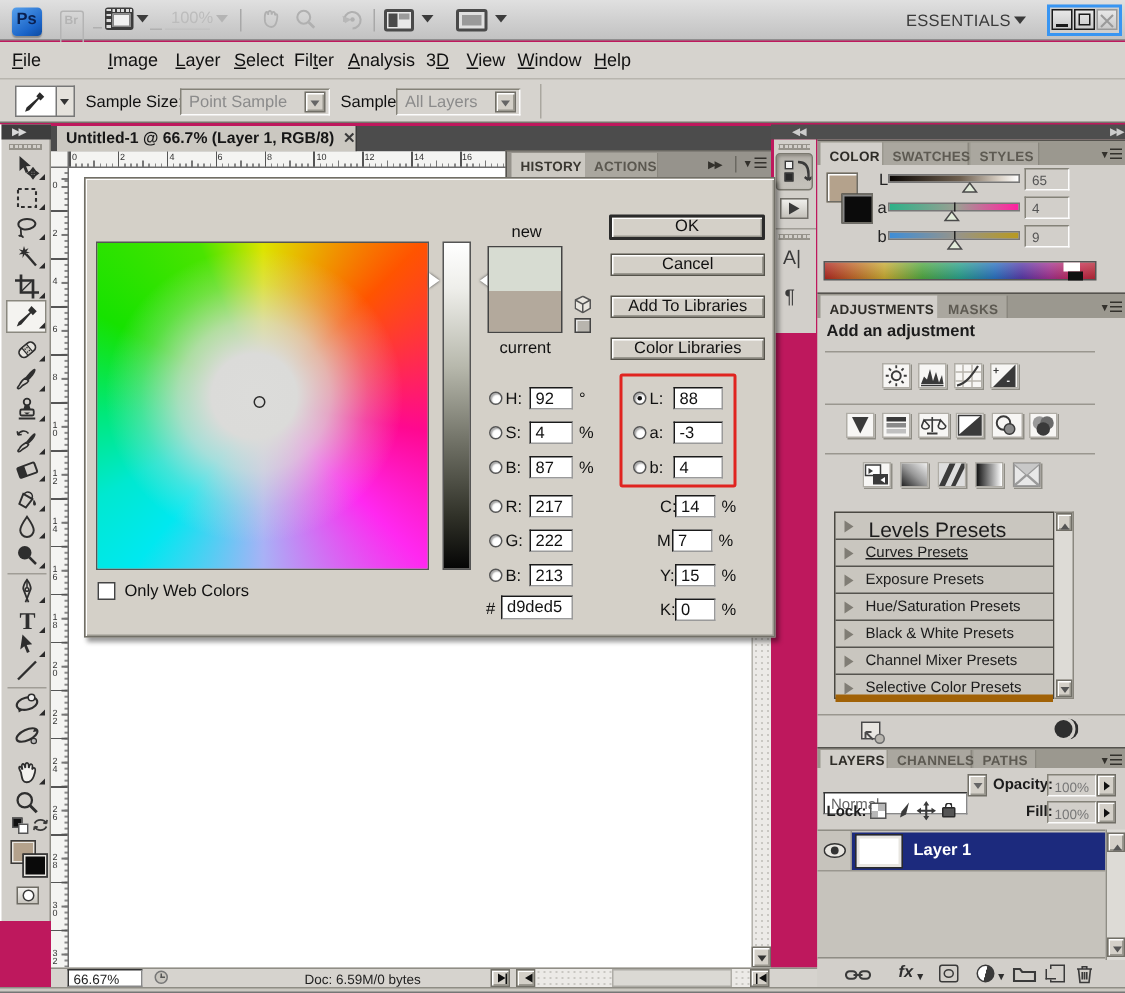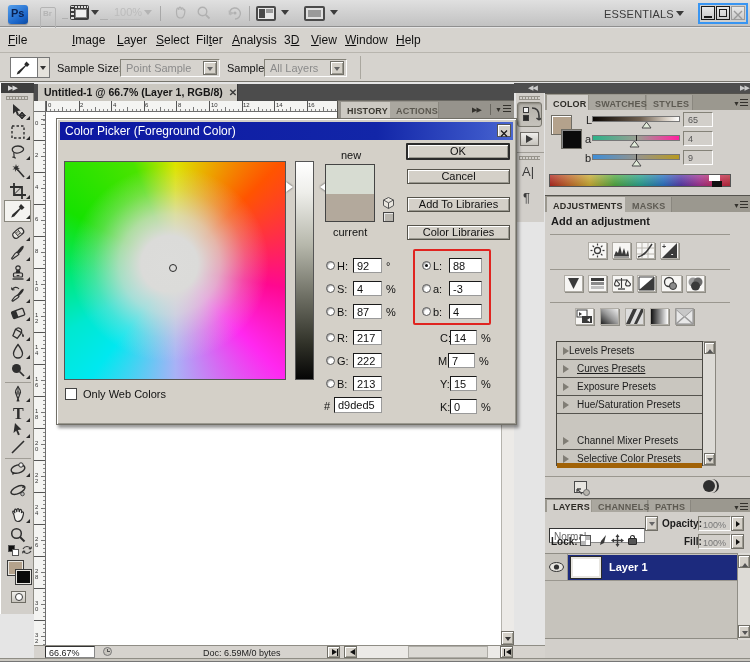--- a/index.html
+++ b/index.html
@@ -1,17 +1,17 @@
 <!DOCTYPE html>
 <html><head><meta charset="utf-8"><style>
 *{margin:0;padding:0;box-sizing:border-box}
 html,body{width:750px;height:662px;overflow:hidden}
 body{font-family:"Liberation Sans",sans-serif}
 .abs{position:absolute}
-#app{position:absolute;top:0;left:0;width:750px;height:662px;background:#e5e5e5;overflow:hidden}
+#app{position:absolute;top:0;left:0;width:750px;height:662px;background:#be185d;overflow:hidden}
 .sunk{border-top:1px solid #848278;border-left:1px solid #848278;border-bottom:1px solid #fcfcfc;border-right:1px solid #fcfcfc}
 .inbox{background:#fff;border:1px solid #333;border-right-color:#888;border-bottom-color:#888}
 .dbtn{background:#d4d0c8;border:1px solid #716f67;box-shadow:inset 1px 1px 0 #fff,inset -1px -1px 0 #9a988f}
 .fld{position:absolute;background:#fff;border:1px solid #1a1a1a;border-right-color:#9a9a9a;border-bottom-color:#9a9a9a;font-size:11px;color:#111;padding:1px 0 0 3px}
 .radio{position:absolute;width:9px;height:9px;border-radius:50%;background:#fff;border:1px solid #555;box-shadow:inset 1px 1px 1px #aaa}
 .lab{position:absolute;font-size:11px;color:#111}
 .tabtxt{font-size:9px;font-weight:bold;letter-spacing:.2px}
 </style></head><body>
 <div id="app">
 
@@ -509,34 +509,38 @@
         </svg>
 <div class="abs" style="left:130px;top:96px;width:19px;height:17px;background:#f7f6f4;border:1px solid #b0ada6;box-shadow:1px 1px 0 #8f8d85;"></div>
         <svg class="abs" style="left:130px;top:96px;" width="19" height="17" viewBox="0 0 19 17">
           <rect x="1" y="1" width="17" height="15" fill="#e8e8e8" stroke="#888"></rect>
           <path d="M1 1 L18 16 M18 1 L1 16" stroke="#9a9a9a" stroke-width="1.6"></path>
           <path d="M1 1 H18 L9.5 8.5 Z" fill="#c8c8c8"></path>
         </svg>
 <div class="abs" style="left:11px;top:129px;width:147px;height:125px;background:#c9c6bf;border:1px solid #4a4842;">
 <div class="abs" style="left:0;top:0px;width:145px;height:18px;border-bottom:1px solid #55534e;">
             <div class="abs" style="left:6px;top:5px;width:0;height:0;border:4px solid transparent;border-left:6px solid #807d75;"></div>
-            <span class="abs" style="left:12px;top:3px;font-size:10px;color:#1c1c1c;">Levels Presets</span>
+            <span class="abs" style="left:22px;top:3px;font-size:14px;color:#1c1c1c;">Levels Presets</span>
           </div>
 <div class="abs" style="left:0;top:18px;width:145px;height:18px;border-bottom:1px solid #55534e;">
             <div class="abs" style="left:6px;top:5px;width:0;height:0;border:4px solid transparent;border-left:6px solid #807d75;"></div>
             <span class="abs" style="left:20px;top:3px;font-size:10px;color:#1c1c1c;text-decoration:underline;">Curves Presets</span>
           </div>
 <div class="abs" style="left:0;top:36px;width:145px;height:18px;border-bottom:1px solid #55534e;">
             <div class="abs" style="left:6px;top:5px;width:0;height:0;border:4px solid transparent;border-left:6px solid #807d75;"></div>
             <span class="abs" style="left:20px;top:3px;font-size:10px;color:#1c1c1c;">Exposure Presets</span>
           </div>
 <div class="abs" style="left:0;top:54px;width:145px;height:18px;border-bottom:1px solid #55534e;">
             <div class="abs" style="left:6px;top:5px;width:0;height:0;border:4px solid transparent;border-left:6px solid #807d75;"></div>
             <span class="abs" style="left:20px;top:3px;font-size:10px;color:#1c1c1c;">Hue/Saturation Presets</span>
           </div>
+<div class="abs" style="left:0;top:72px;width:145px;height:18px;border-bottom:1px solid #55534e;">
+            <div class="abs" style="left:6px;top:5px;width:0;height:0;border:4px solid transparent;border-left:6px solid #807d75;"></div>
+            <span class="abs" style="left:20px;top:3px;font-size:10px;color:#1c1c1c;">Black &amp; White Presets</span>
+          </div>
 <div class="abs" style="left:0;top:90px;width:145px;height:18px;border-bottom:1px solid #55534e;">
             <div class="abs" style="left:6px;top:5px;width:0;height:0;border:4px solid transparent;border-left:6px solid #807d75;"></div>
             <span class="abs" style="left:20px;top:3px;font-size:10px;color:#1c1c1c;">Channel Mixer Presets</span>
           </div>
 <div class="abs" style="left:0;top:108px;width:145px;height:18px;border-bottom:5px solid #a16207;">
             <div class="abs" style="left:6px;top:5px;width:0;height:0;border:4px solid transparent;border-left:6px solid #807d75;"></div>
             <span class="abs" style="left:20px;top:3px;font-size:10px;color:#1c1c1c;">Selective Color Presets</span>
           </div>
 </div>
 
@@ -613,31 +617,46 @@
         </svg>
   <div class="abs" style="left:26px;top:45px;width:30px;height:21px;background:#fff;border:2px solid #e8e6e1;outline:1px solid #2a2a2a;"></div>
   <span class="abs" style="left:64px;top:49px;font-size:11px;font-weight:bold;color:#fff;">Layer 1</span>
   <div class="abs" style="left:192px;top:41px;width:13px;height:87px;background:#dddbd6;border-left:1px solid #8f8d85;"></div>
   <div class="abs dbtn" style="left:193px;top:43px;width:12px;height:13px;">
           <div class="abs" style="left:3px;top:4px;width:0;height:0;border:3px solid transparent;border-bottom:4px solid #555;"></div>
         </div>
   <div class="abs dbtn" style="left:193px;top:113px;width:12px;height:13px;">
           <div class="abs" style="left:3px;top:5px;width:0;height:0;border:3px solid transparent;border-top:4px solid #555;"></div>
         </div>
+  <div class="abs" style="left:0;top:128px;width:205px;height:18px;background:#d2cfca;">
+    <svg class="abs" style="left:18px;top:5px;" width="18" height="10" viewBox="0 0 18 10">
+            <rect x="1" y="2.5" width="7" height="5" rx="2.5" fill="none" stroke="#3a3a3a" stroke-width="1.4"></rect>
+            <rect x="10" y="2.5" width="7" height="5" rx="2.5" fill="none" stroke="#3a3a3a" stroke-width="1.4"></rect>
+            <line x1="6" y1="5" x2="12" y2="5" stroke="#3a3a3a" stroke-width="1.4"></line>
+          </svg>
+    <span class="abs" style="left:54px;top:2px;font-size:11px;font-style:italic;font-weight:bold;color:#2e2e2e;">fx</span>
+          <span class="abs" style="left:65px;top:8px;font-size:7px;color:#2e2e2e;">▼</span>
+    <div class="abs" style="left:81px;top:3px;width:13px;height:12px;border:1.5px solid #3a3a3a;border-radius:2px;"></div>
+    <div class="abs" style="left:84px;top:6px;width:7px;height:6px;border:1.5px solid #3a3a3a;border-radius:50%;"></div>
+    <div class="abs" style="left:106px;top:3px;width:12px;height:12px;border-radius:50%;background:linear-gradient(105deg,#fff 49%,#3a3a3a 51%);border:1.5px solid #3a3a3a;"></div>
+          <span class="abs" style="left:119px;top:8px;font-size:7px;color:#2e2e2e;">▼</span>
+    <svg class="abs" style="left:130px;top:4px;" width="16" height="11" viewBox="0 0 16 11">
+            <path d="M1 10 V2 L5 2 L6.5 4 L15 4 L15 10 Z" fill="none" stroke="#3a3a3a" stroke-width="1.4"></path>
+          </svg>
+    <div class="abs" style="left:155px;top:3px;width:10px;height:12px;border:1.4px solid #3a3a3a;background:#d2cfca;"></div>
+    <div class="abs" style="left:152px;top:6px;width:7px;height:7px;border:1.4px solid #3a3a3a;border-right:none;border-top:none;background:#d2cfca;"></div>
+    <svg class="abs" style="left:172px;top:3px;" width="12" height="13" viewBox="0 0 12 13">
+            <path d="M2 3 L10 3 L9 12 L3 12 Z M1 3 L11 3 M4.5 3 L4.5 1.5 L7.5 1.5 L7.5 3 M4.5 5 V10 M6 5 V10 M7.5 5 V10" fill="none" stroke="#3a3a3a" stroke-width="1.1"></path>
+          </svg>
+  </div>
 </div>
 </div>
 <div class="abs" style="left:0;top:658px;width:750px;height:4px;background:#cbc8c1;border-top:1px solid #8f8d85;border-bottom:1px solid #767676;"></div>
 
 <div class="abs" style="left:56px;top:118px;width:461px;height:307px;background:#d4d0c8;border:1px solid #716f67;box-shadow:inset 1px 1px 0 #fff,inset -1px -1px 0 #9a988f,2px 3px 3px rgba(0,0,0,.4);">
-  <div class="abs" style="left:3px;top:3px;width:453px;height:18px;background:linear-gradient(90deg,#0d17a2,#1226a8 70%,#3a55c8 93%,#4a66d0);">
-    <span class="abs" style="left:5px;top:2px;font-size:12px;color:#fff;">Color Picker (Foreground Color)</span>
-    <div class="abs" style="left:437px;top:2px;width:14px;height:13px;background:#d4d0c8;border:1px solid #555;box-shadow:inset 1px 1px 0 #fff;"><svg width="12" height="11">
-            <path d="M3 2.5 L9 8.5 M9 2.5 L3 8.5" stroke="#1a1a1a" stroke-width="1.3"></path>
-          </svg></div>
-  </div>
   <div class="abs" style="left:7px;top:42px;width:222px;height:219px;border:1px solid #555;">
     <div class="abs" style="left:0;top:0;width:220px;height:217px;background:conic-gradient(from 0deg at 50.2% 49%, #dde400 0deg, #ff5400 45deg, #ff0890 100deg, #ff28f0 135deg, #a8b2f6 180deg, #00e8f0 218deg, #00e8d0 240deg, #00e87a 266deg, #16e200 298deg, #4ae400 338deg, #dde400 360deg);"></div>
     <div class="abs" style="left:0;top:0;width:220px;height:217px;background:radial-gradient(ellipse 46% 46% at 47.5% 47%, #dcdcda 0%, #dbdbd9 28%, rgba(220,220,216,.75) 50%, rgba(220,220,216,.3) 75%, rgba(220,220,216,0) 98%);"></div>
     <div class="abs" style="left:104px;top:102px;width:8px;height:8px;border:1.5px solid #2a2a2a;border-radius:50%;"></div>
   </div>
   <div class="abs" style="left:238px;top:42px;width:19px;height:219px;border:1px solid #555;background:linear-gradient(#ffffff,#eeeeea 14%,#b7b8ac 38%,#6e6f64 62%,#303128 84%,#050505);"></div>
   <div class="abs" style="left:229px;top:63px;width:0;height:0;border:5px solid transparent;border-left:7px solid #fff;filter:drop-shadow(0 0 1px #444);"></div>
   <div class="abs" style="left:258px;top:63px;width:0;height:0;border:5px solid transparent;border-right:7px solid #fff;filter:drop-shadow(0 0 1px #444);"></div>
   <span class="lab" style="left:284px;top:30px;">new</span>
   <div class="abs" style="left:268px;top:45px;width:50px;height:58px;border:1px solid #444;">

